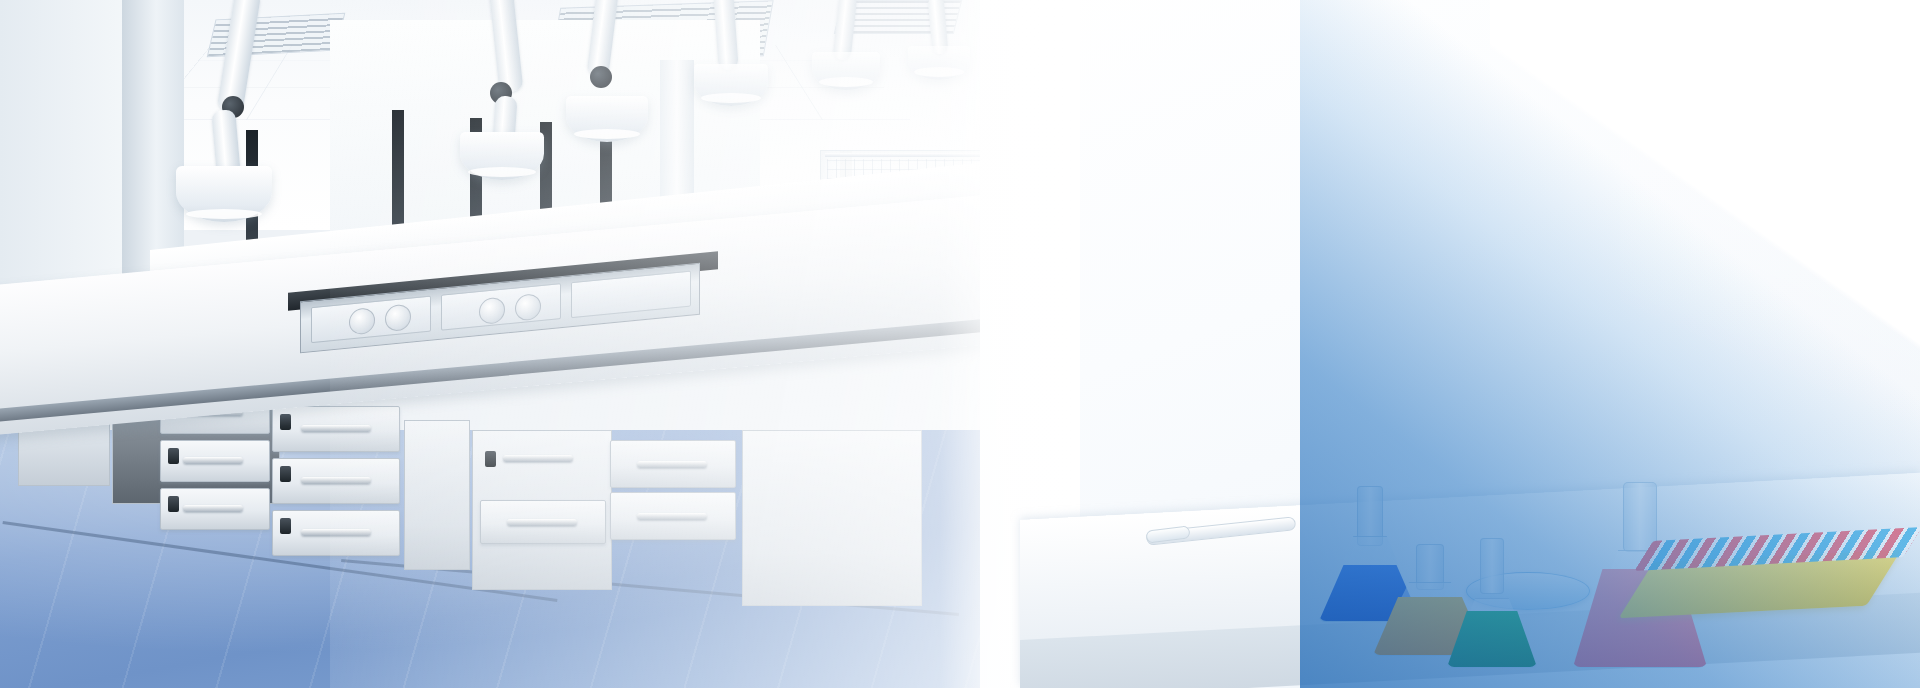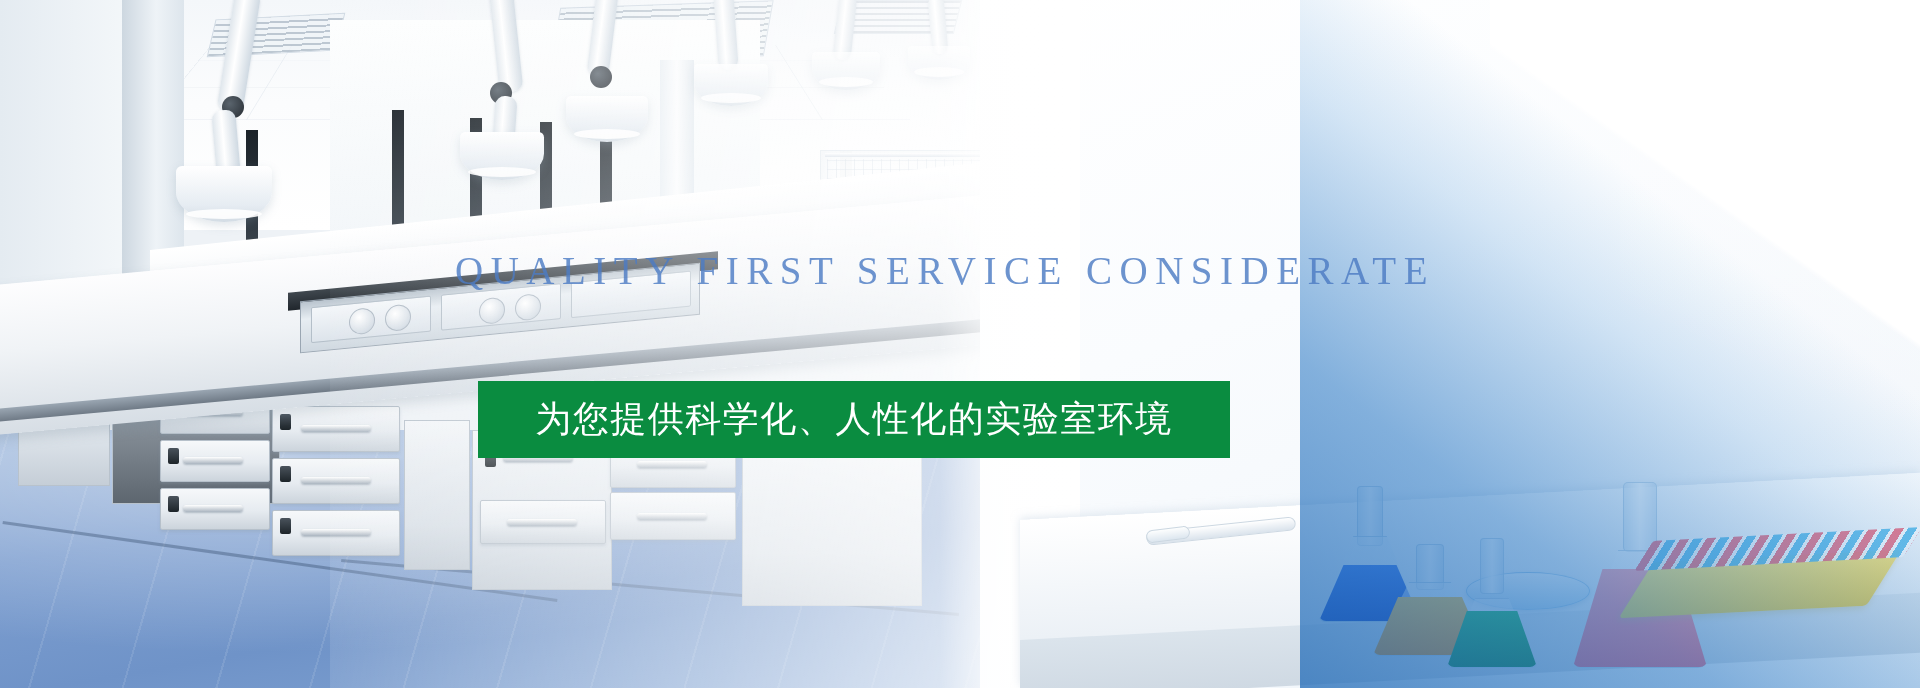--- a/index.html
+++ b/index.html
@@ -509,20 +509,16 @@
     </div>
 
     <div class="rack"></div>
     <div class="tips"></div>
 
     <div class="white-wedge"></div>
     <div class="blue-overlay"></div>
     <div class="blue-overlay2"></div>
   </div>
 
-  <div class="txt-eng">QUALITY FIRST SERVICE CONSIDERATE</div>
-
-
-  <div class="green-bar">
-    <span>为您提供科学化、人性化的实验室环境</span>
-  </div>
+
+
 
 </div>
 
 </body></html>

